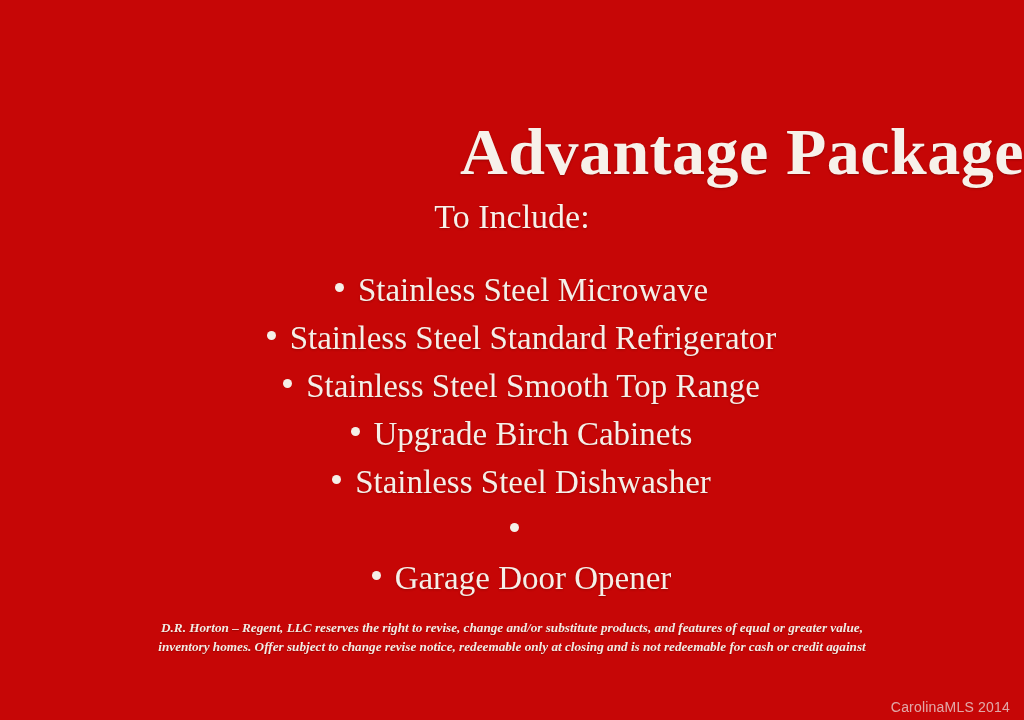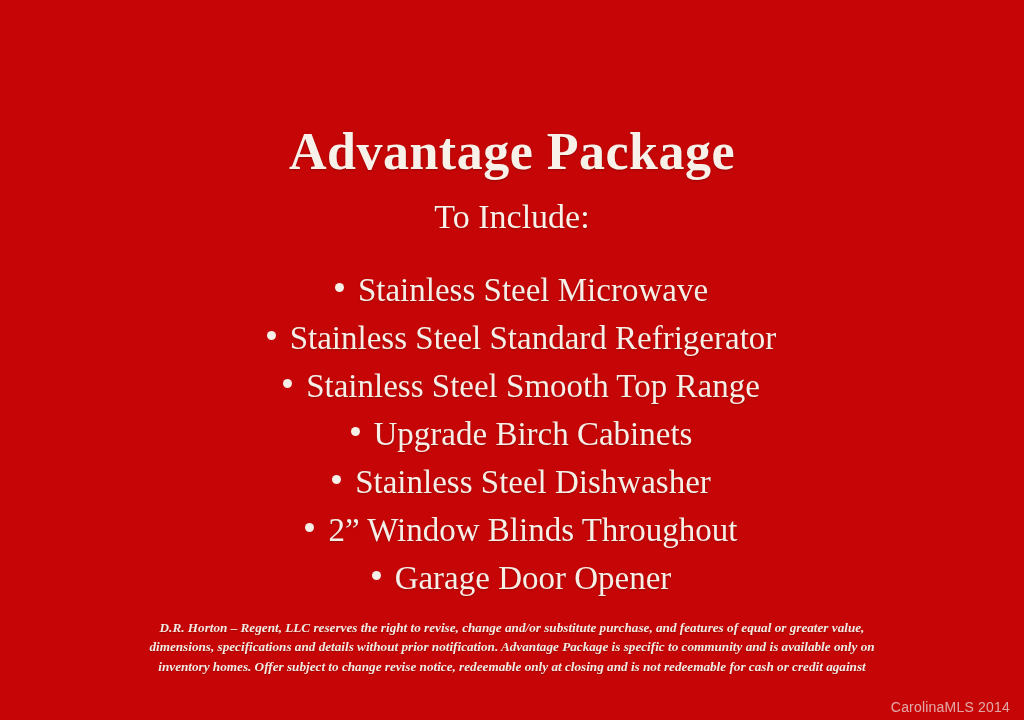--- a/index.html
+++ b/index.html
@@ -17,24 +17,24 @@
     font-family: "Liberation Serif", "DejaVu Serif", serif;
     -webkit-font-smoothing: antialiased;
   }
 
   
   #title {
     position: absolute;
     top: 92px;
     left: 0;
     width: 1024px;
-    text-align: center;
+    text-align: right;
     font-family: "Liberation Serif", "DejaVu Serif", serif;
     font-weight: bold;
-    font-size: 52px;
+    font-size: 66px;
     line-height: 80px;
     letter-spacing: 0.5px;
     color: #f7f1ea;
     text-shadow: 0 1px 2px rgba(60, 0, 0, 0.35);
     white-space: nowrap;
     margin-top: 20px;
   }
 
   
   #subtitle {
@@ -126,25 +126,24 @@
   <h1 id="title">Advantage Package</h1>
 
   <div id="subtitle">To Include:</div>
 
   <ul id="features">
       <li><span class="dot"></span><span class="txt">Stainless Steel Microwave</span></li>
       <li><span class="dot"></span><span class="txt">Stainless Steel Standard Refrigerator</span></li>
       <li><span class="dot"></span><span class="txt">Stainless Steel Smooth Top Range</span></li>
       <li><span class="dot"></span><span class="txt">Upgrade Birch Cabinets</span></li>
       <li><span class="dot"></span><span class="txt">Stainless Steel Dishwasher</span></li>
-      <li><span class="dot"></span><span class="txt">2” Window Blinds Throughout</span></li>
+      <li><span class="dot"></span></li>
       <li><span class="dot"></span><span class="txt">Garage Door Opener</span></li>
     </ul>
 
   <div id="disclaimer">
-      <div>D.R. Horton – Regent, LLC reserves the right to revise, change and/or substitute purchase, and features of equal or greater value,</div>
-      <div>dimensions, specifications and details without prior notification. Advantage Package is specific to community and is available only on</div>
+      <div>D.R. Horton – Regent, LLC reserves the right to revise, change and/or substitute products, and features of equal or greater value,</div>
       <div>inventory homes. Offer subject to change revise notice, redeemable only at closing and is not redeemable for cash or credit against</div>
     </div>
 
   <div id="watermark">CarolinaMLS 2014</div>
 
 </div>
 
 </body></html>

